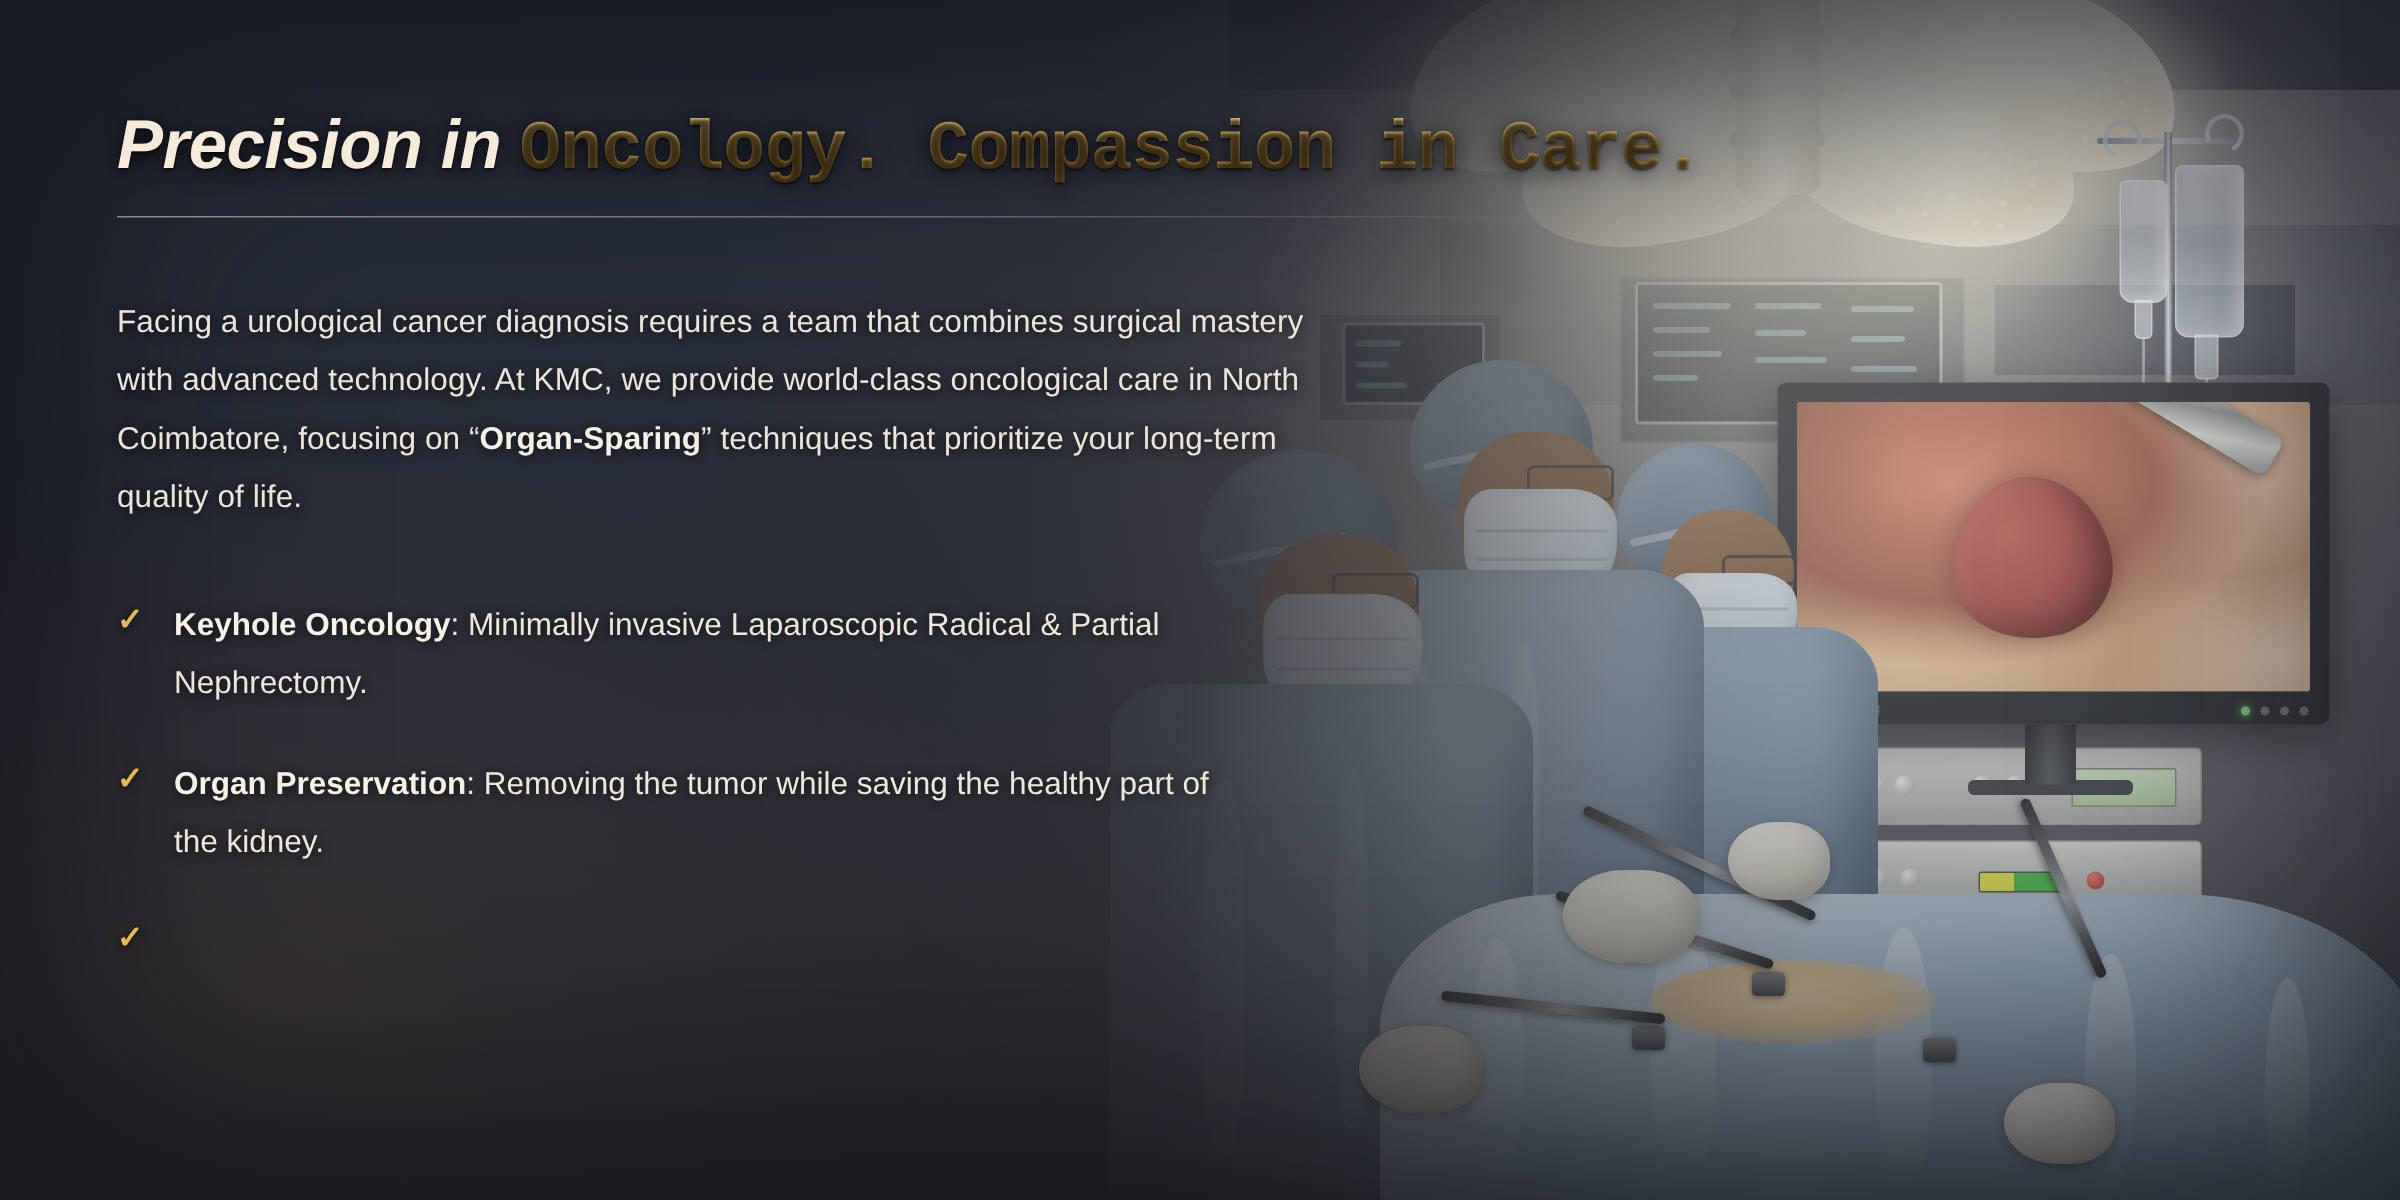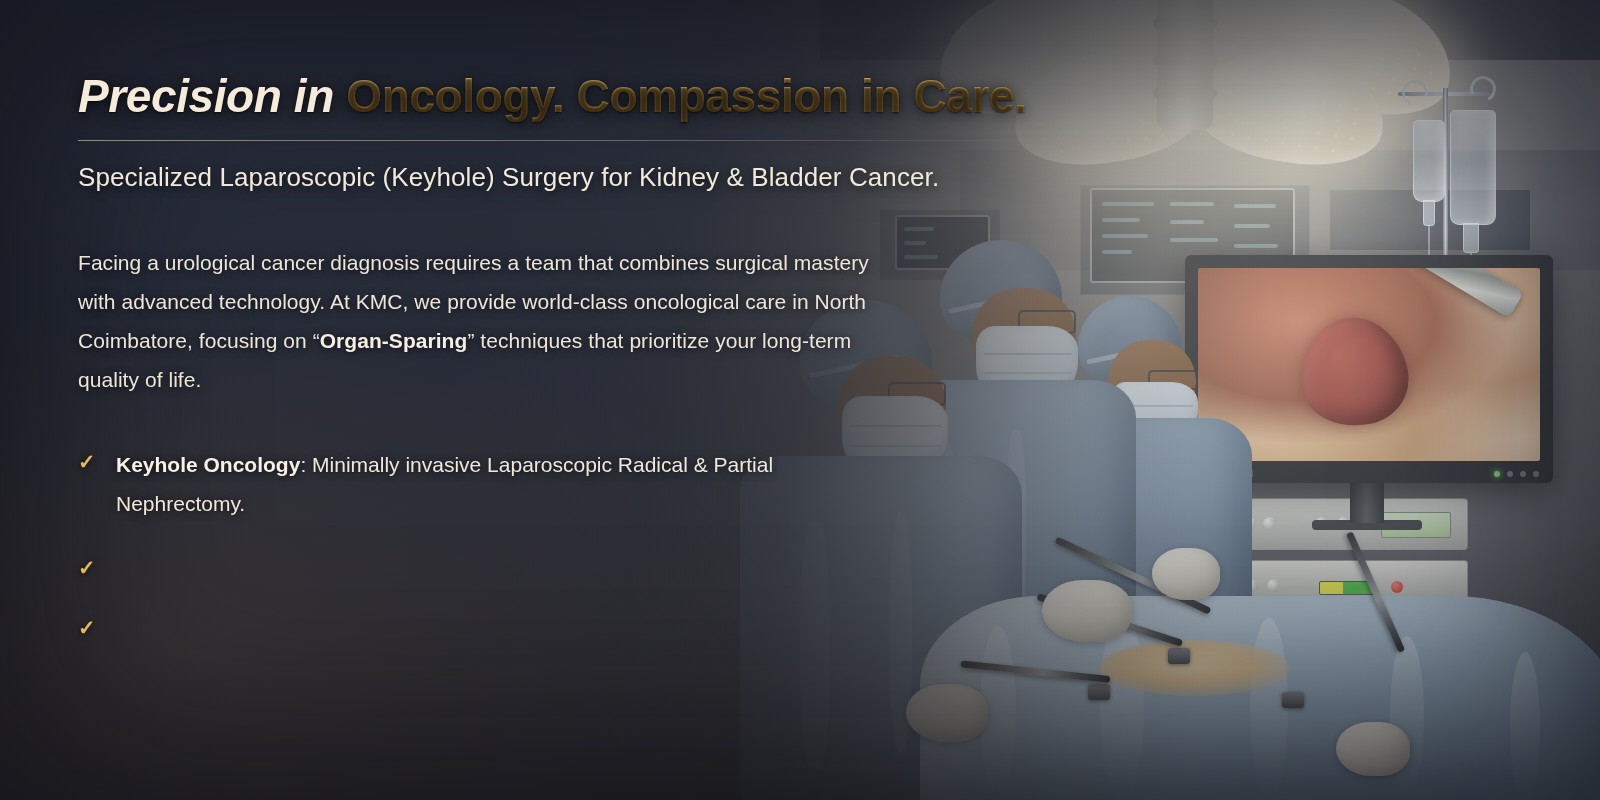--- a/index.html
+++ b/index.html
@@ -237,21 +237,21 @@
 
   .headline{
     font-size:46px; font-weight:700; letter-spacing:-.4px;
     line-height:1.08; white-space:nowrap;
     text-shadow:0 2px 14px rgba(0,0,0,.75), 0 1px 2px rgba(0,0,0,.6);
   }
   .hl-light{ color:#F6EBDA;font-style:italic; }
   .hl-gold{
     color:#E0AE4E;
     background:linear-gradient(180deg,#F4D58A 0%, #E3B052 42%, #C9913A 100%);
-    -webkit-background-clip:text; background-clip:text;
+    -webkit-background-clip:text; background-clip:text;font-family:Liberation Mono, monospace;
     -webkit-text-fill-color:transparent;
   }
 
   .divider{
     margin-top:18px; height:1px; width:960px;
     background:linear-gradient(90deg, rgba(230,224,212,.55) 0%, rgba(230,224,212,.34) 55%, rgba(230,224,212,0) 100%);
   }
 
   .subhead{
     margin-top:21px; font-size:26px; font-weight:400; color:#F1E9DC;
@@ -433,33 +433,33 @@
   <div class="scrim-v"></div>
   <div class="scrim-warm"></div>
   <div class="vignette"></div>
 
   <div class="content">
 
     <h1 class="headline"><span class="hl-light">Precision in </span><span class="hl-gold">Oncology. Compassion in Care.</span></h1>
 
     <div class="divider"></div>
 
-    <h2 class="subhead">Specialized Laparoscopic (Keyhole) Surgery for Kidney &amp; Bladder Cancer.</h2>
 
     <p class="paragraph"><span>Facing a urological cancer diagnosis requires a team that combines surgical mastery with advanced technology. At KMC, we provide world-class oncological care in North Coimbatore, focusing on “</span><b>Organ-Sparing</b><span>” techniques that prioritize your long-term quality of life.</span></p>
 
     <ul class="bullets">
 
       <li class="bullet">
         <span class="check">✓</span>
         <span class="btext"><span class="lbl">Keyhole Oncology</span><span>: </span><span>Minimally invasive Laparoscopic Radical &amp; Partial Nephrectomy.</span></span>
       </li>
 
       <li class="bullet">
         <span class="check">✓</span>
+        <span class="btext"><span class="lbl">Organ Preservation</span><span>: </span><span>Removing the tumor while saving the healthy part of the kidney.</span></span>
       </li>
 
       <li class="bullet">
         <span class="check">✓</span>
       </li>
 
     </ul>
   </div>
 </div>
 

